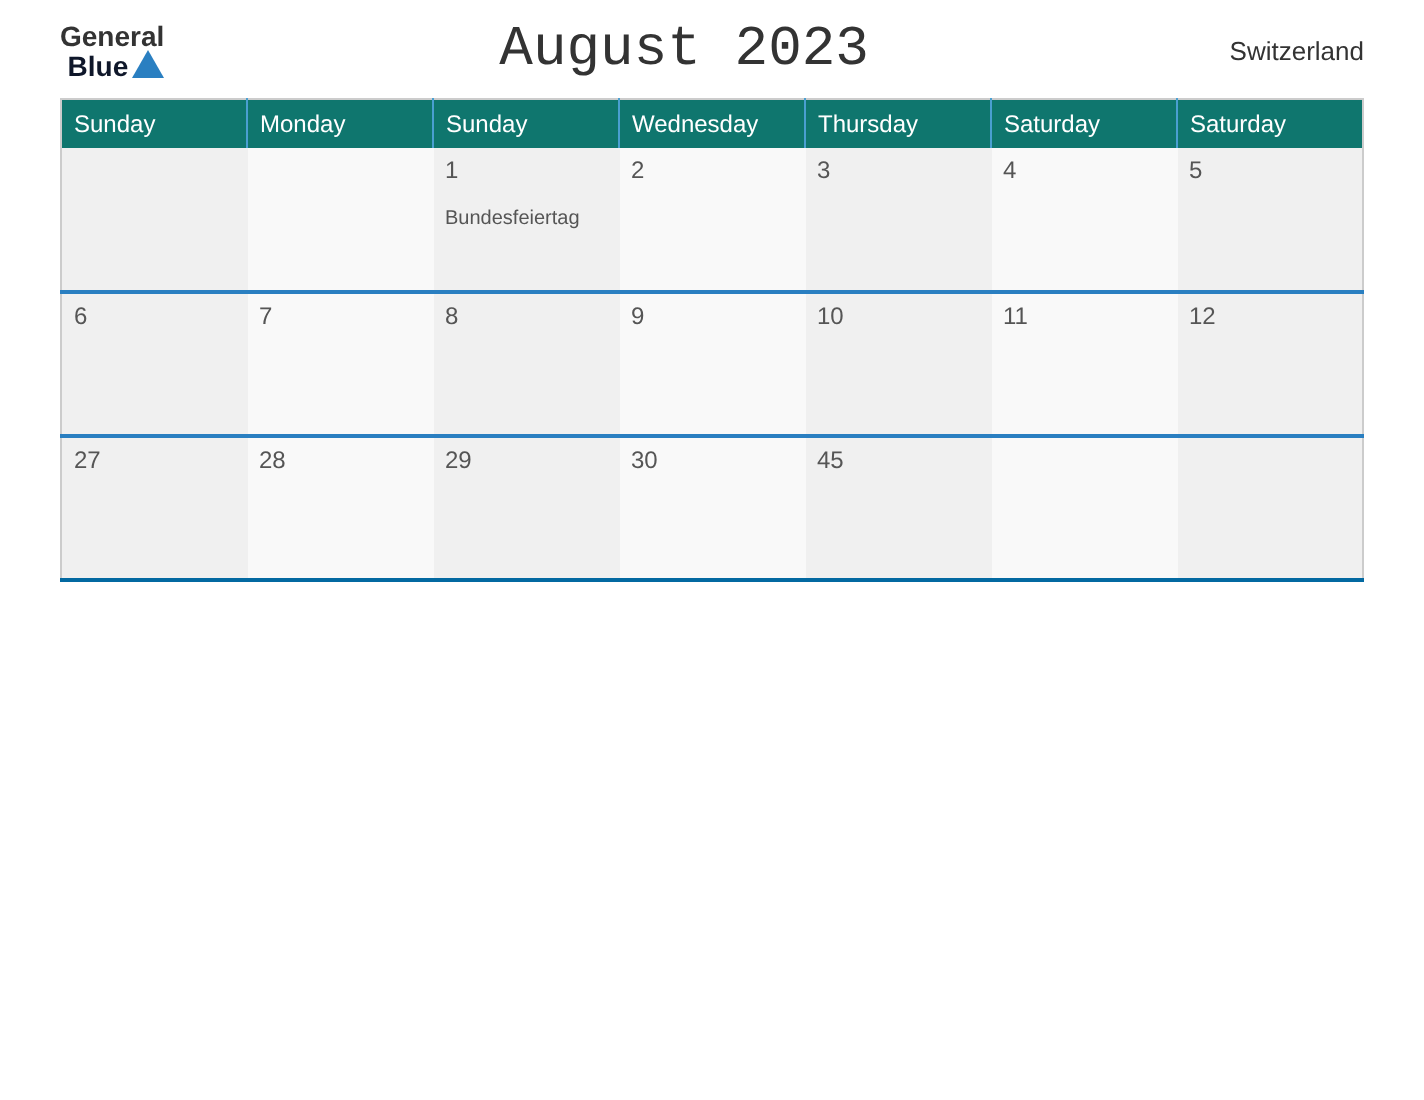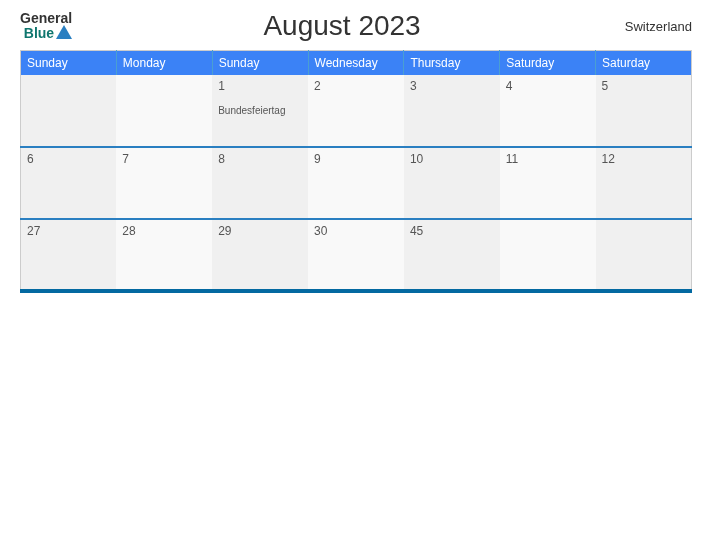--- a/index.html
+++ b/index.html
@@ -8,21 +8,21 @@
       height: 550px;
       font-family: Arial, sans-serif;
       background: #fff;
       overflow: hidden;
     }
 
     .page {
       width: 712px;
       height: 550px;
       background: #fff;
-      padding: 10px 20px;
+      padding: 10px 30px;
     }
 
     
     .header {
       display: flex;
       align-items: center;
       justify-content: space-between;
       margin-bottom: 8px;
     }
 
@@ -35,58 +35,59 @@
     .logo-text-general {
       font-size: 14px;
       font-weight: bold;
       color: #333;
       line-height: 1;
     }
 
     .logo-text-blue {
       font-size: 14px;
       font-weight: bold;
-      color: #0f766e;
+      color: #0f172a;
       line-height: 1;
     }
 
     .logo-triangle {
       width: 0;
       height: 0;
       border-left: 8px solid transparent;
       border-right: 8px solid transparent;
       border-bottom: 14px solid #2a7fc1;
       margin-left: 2px;
       margin-bottom: 2px;
     }
 
     .month-title {
       font-size: 28px;
       font-weight: normal;
       color: #333;
       text-align: center;
       flex: 1;
+      font-family: Liberation Mono, monospace;
     }
 
     .country-label {
       font-size: 13px;
       color: #333;
       text-align: right;
       min-width: 80px;
     }
 
     
     .calendar {
       width: 100%;
       border-collapse: collapse;
       border: 1px solid #ccc;
     }
 
     .calendar thead tr {
-      background-color: #3b82f6;
+      background-color: #0f766e;
     }
 
     .calendar thead th {
       color: #fff;
       font-size: 12px;
       font-weight: normal;
       padding: 5px 6px;
       text-align: left;
       border-right: 1px solid #4a9fd1;
     }
@@ -94,21 +95,21 @@
     .calendar thead th:last-child {
       border-right: none;
     }
 
     .calendar tbody tr {
       height: 72px;
       border-bottom: 2px solid #2a7fc1;
     }
 
     .calendar tbody tr:last-child {
-      border-bottom: 4px solid #0369a1;
+      border-bottom: 2px solid #0369a1;
     }
 
     .calendar tbody td {
       vertical-align: top;
       padding: 4px 6px;
       border-right: none;
       font-size: 12px;
       color: #555;
       background: #f9f9f9;
       width: calc(100% / 7);

